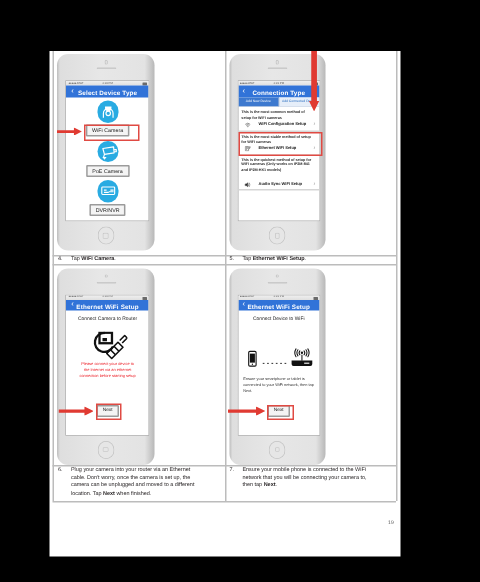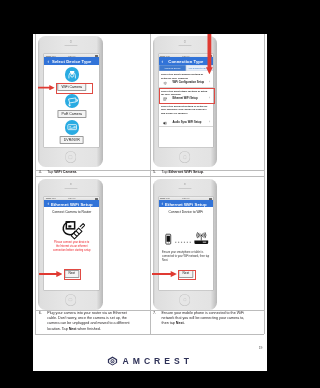--- a/index.html
+++ b/index.html
@@ -318,25 +318,14 @@
       <div class="capnum" style="left: 5.7px; top: 136.4px;">4.</div>
       <div class="cap" style="left: 14.3px; top: 136.4px; width: 94px;">Tap <b>WiFi Camera</b>.</div>
       <div class="capnum" style="left: 120px; top: 136.4px;">5.</div>
       <div class="cap" style="left: 128.6px; top: 136.4px; width: 94px;">Tap <b>Ethernet WiFi Setup</b>.</div>
       <div class="capnum" style="left: 5.7px; top: 276.8px;">6.</div>
       <div class="cap" style="left: 14.3px; top: 276.8px; width: 89px;">Plug your camera into your router via an Ethernet cable. Don't worry, once the camera is set up, the camera can be unplugged and moved to a different location. Tap <b>Next</b> when finished.</div>
       <div class="capnum" style="left: 120px; top: 276.8px;">7.</div>
       <div class="cap" style="left: 128.6px; top: 276.8px; width: 89px;">Ensure your mobile phone is connected to the WiFi network that you will be connecting your camera to, then tap <b>Next</b>.</div>
     </div>
 
-  <div class="brand">
-    <span class="logomark">
-      <svg viewBox="0 0 44 40" width="11" height="10">
-        <path d="M22 2 L40.5 12.7 v14.6 L22 38 L3.5 27.3 V12.7 Z
-                 M22 7.8 L8.5 15.6 v10.8 L22 34.2 L35.5 26.4 V15.6 Z" fill="#2e3157" fill-rule="evenodd"></path>
-        <path d="M22 13 a8 8 0 1 0 0.001 0 Z
-                 M22 16.3 a4.7 4.7 0 1 1 -0.001 0 Z" fill="#2e3157" fill-rule="evenodd"></path>
-        <circle cx="22" cy="21" r="2" fill="#2e3157"></circle>
-      </svg>
-    </span><span class="logotext">AMCREST</span>
-  </div>
   <div class="pgnum" style="right:4.5px;top:312px;">19</div>
 </div>
 
 </body></html>

